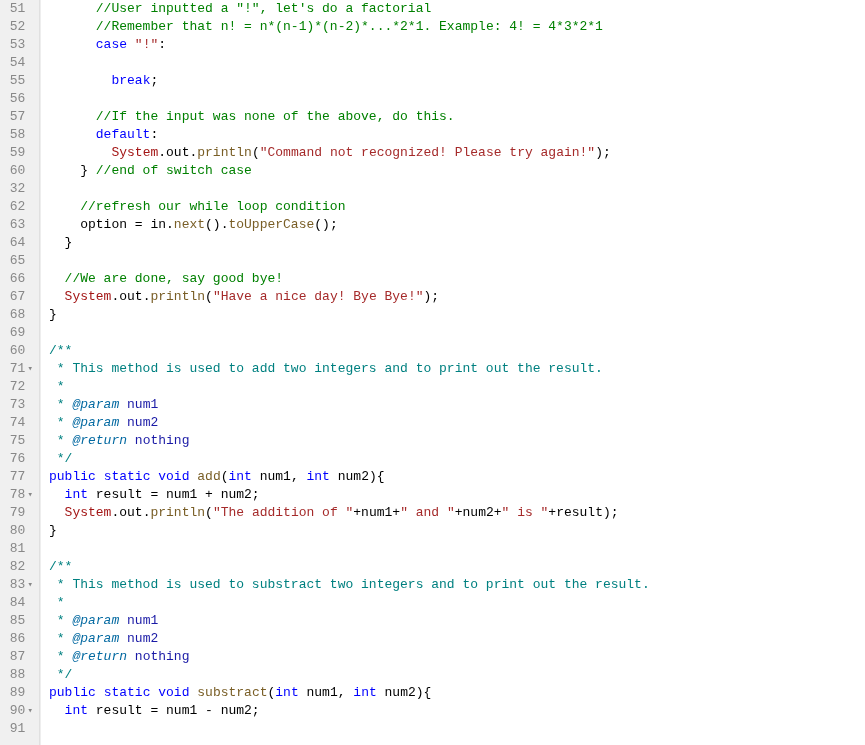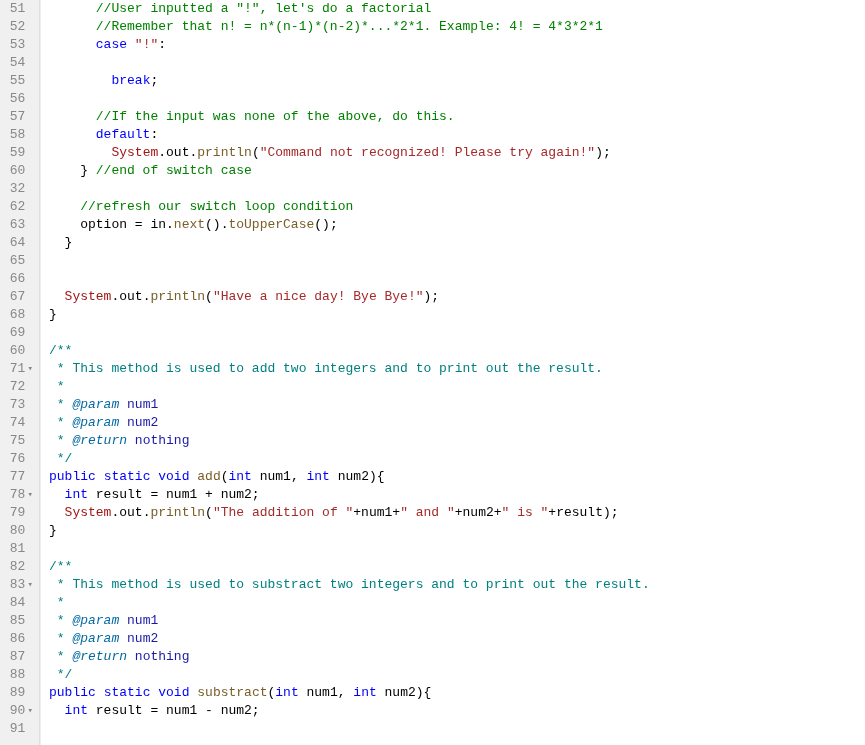--- a/index.html
+++ b/index.html
@@ -105,25 +105,25 @@
     <div class="code-line"><span>      </span><span class="c-comment">//Remember that n! = n*(n-1)*(n-2)*...*2*1. Example: 4! = 4*3*2*1</span></div>
     <div class="code-line"><span>      </span><span class="c-kw2">case</span><span> </span><span class="c-string">"!"</span><span>:</span></div>
     <div class="code-line"><span></span></div>
     <div class="code-line"><span>        </span><span class="c-kw2">break</span><span>;</span></div>
     <div class="code-line"><span></span></div>
     <div class="code-line"><span>      </span><span class="c-comment">//If the input was none of the above, do this.</span></div>
     <div class="code-line"><span>      </span><span class="c-kw2">default</span><span>:</span></div>
     <div class="code-line"><span>        </span><span class="c-class">System</span><span class="c-dot">.</span><span class="c-var">out</span><span class="c-dot">.</span><span class="c-method">println</span><span>(</span><span class="c-string">"Command not recognized! Please try again!"</span><span>);</span></div>
     <div class="code-line"><span>    } </span><span class="c-comment">//end of switch case</span></div>
     <div class="code-line"><span></span></div>
-    <div class="code-line"><span>    </span><span class="c-comment">//refresh our switch loop condition</span></div>
+    <div class="code-line"><span>    </span><span class="c-comment">//refresh our while loop condition</span></div>
     <div class="code-line"><span>    option = in.</span><span class="c-method">next</span><span>().</span><span class="c-method">toUpperCase</span><span>();</span></div>
     <div class="code-line"><span>  }</span></div>
     <div class="code-line"><span></span></div>
-    <div class="code-line"><span>  </span></div>
+    <div class="code-line"><span>  </span><span class="c-comment">//We are done, say good bye!</span></div>
     <div class="code-line"><span>  </span><span class="c-class">System</span><span class="c-dot">.</span><span class="c-var">out</span><span class="c-dot">.</span><span class="c-method">println</span><span>(</span><span class="c-string">"Have a nice day! Bye Bye!"</span><span>);</span></div>
     <div class="code-line"><span>}</span></div>
     <div class="code-line"><span></span></div>
     <div class="code-line"><span class="c-jdoc">/**</span></div>
     <div class="code-line"><span class="c-jdoc"> * This method is used to add two integers and to print out the result.</span></div>
     <div class="code-line"><span class="c-jdoc"> *</span></div>
     <div class="code-line"><span class="c-jdoc"> * </span><span class="c-jdoc-tag">@param</span><span> </span><span class="c-jdoc-param">num1</span></div>
     <div class="code-line"><span class="c-jdoc"> * </span><span class="c-jdoc-tag">@param</span><span> </span><span class="c-jdoc-param">num2</span></div>
     <div class="code-line"><span class="c-jdoc"> * </span><span class="c-jdoc-tag">@return</span><span> </span><span class="c-jdoc-param">nothing</span></div>
     <div class="code-line"><span class="c-jdoc"> */</span></div>

